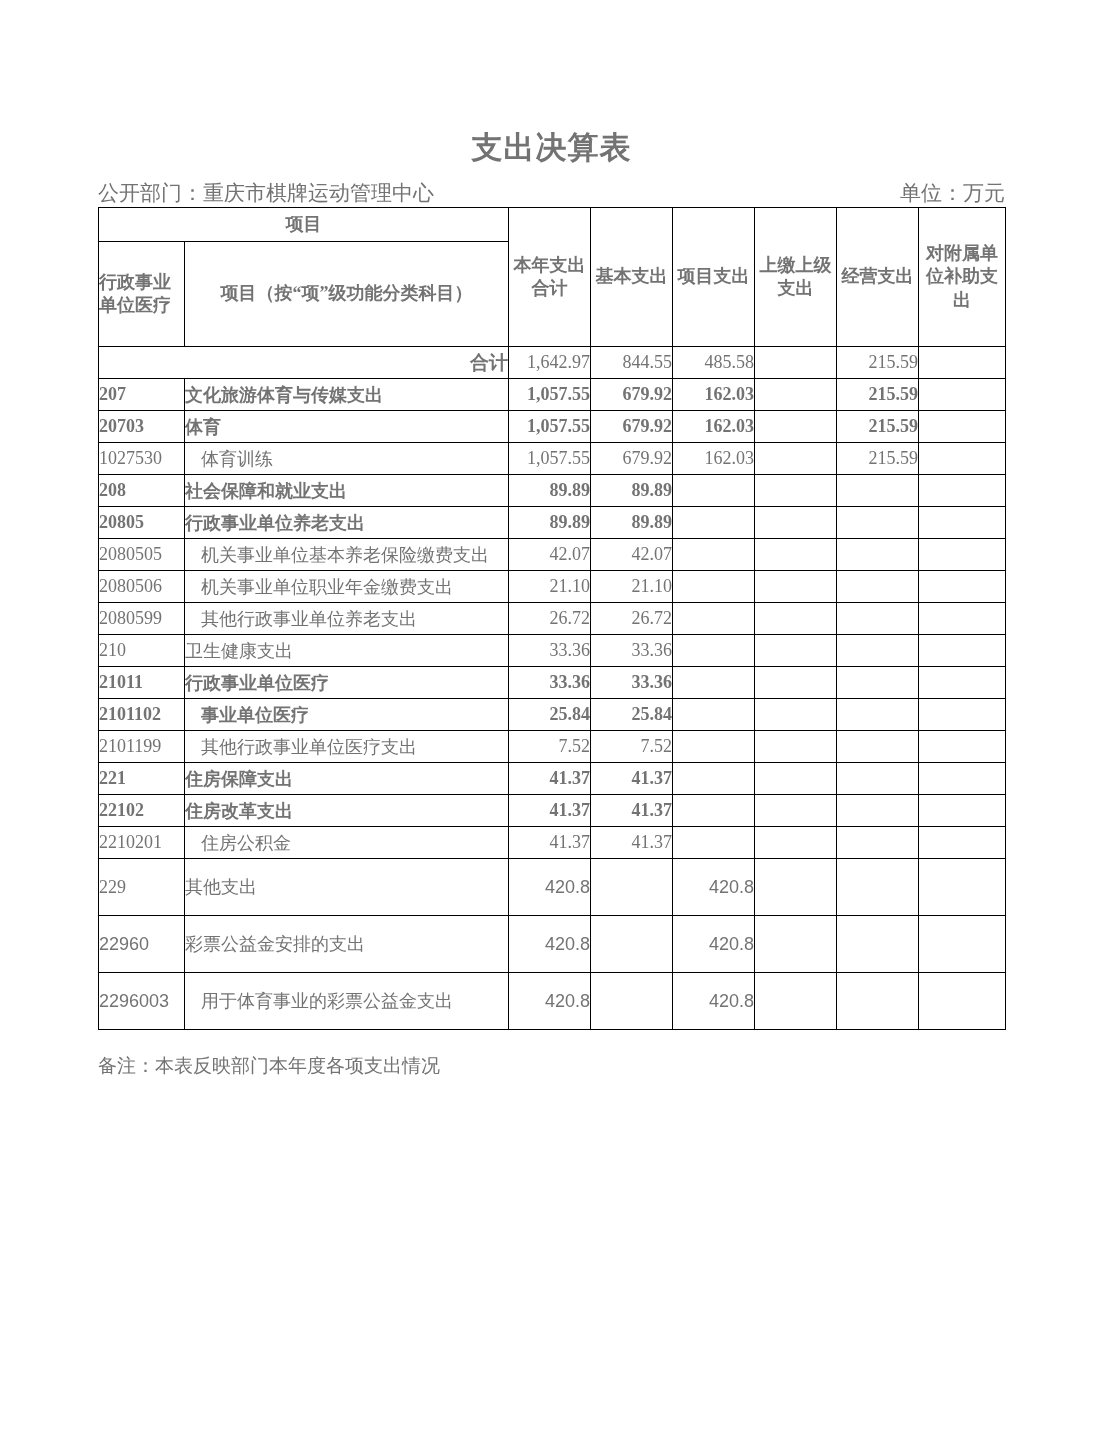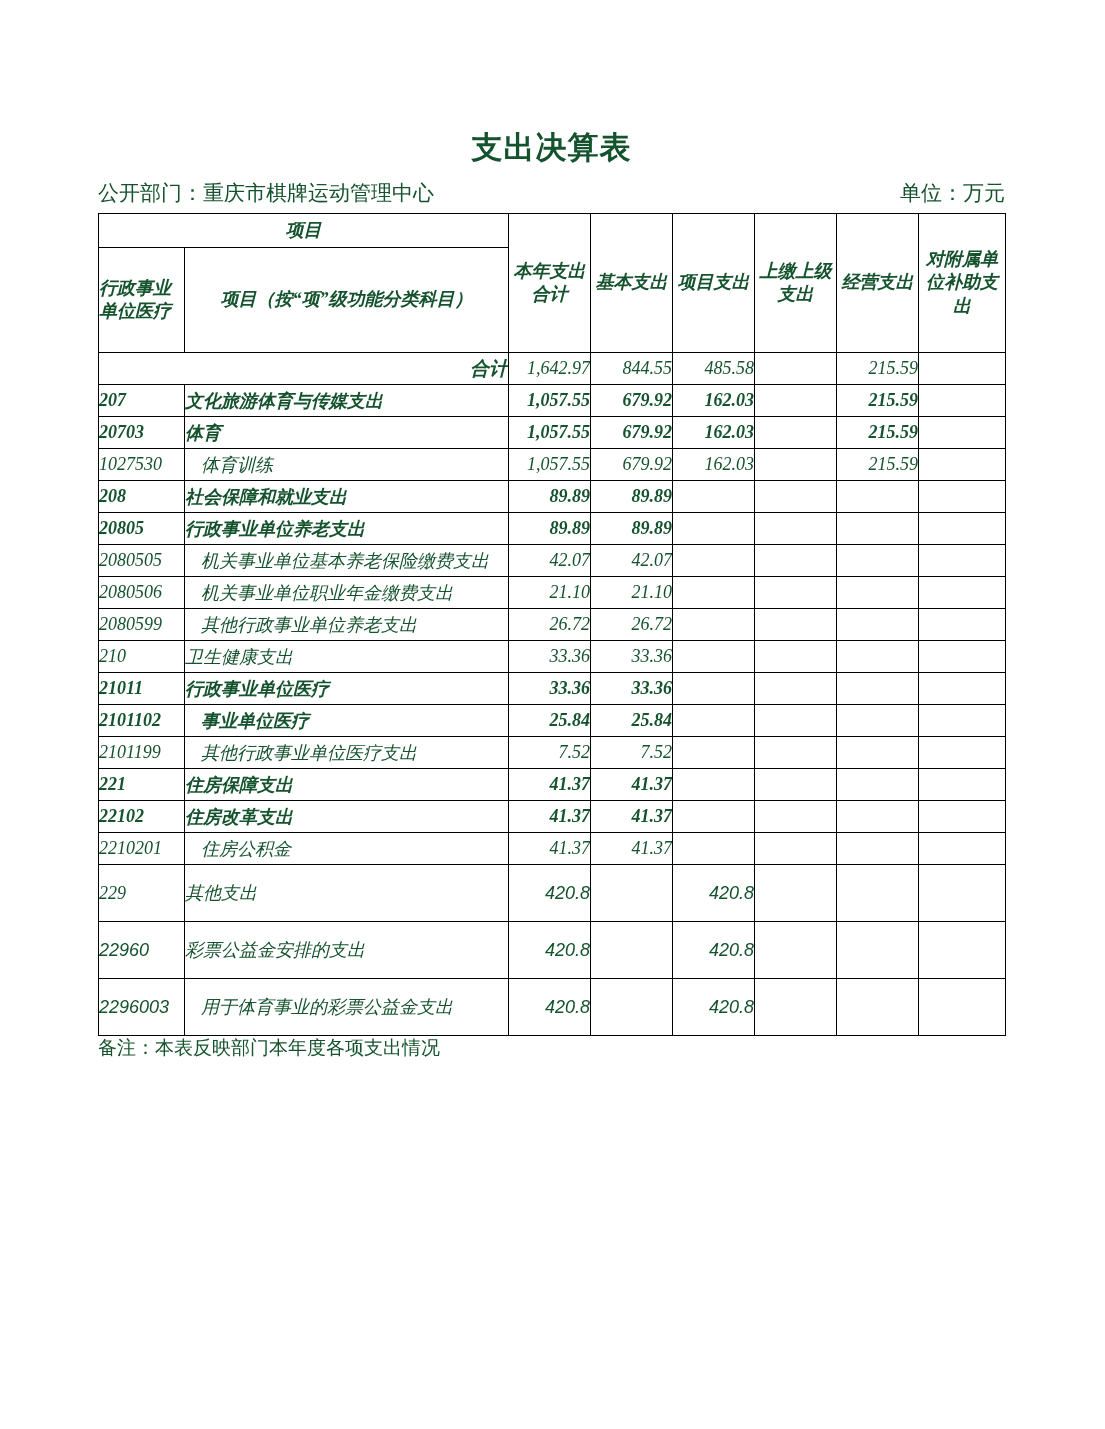--- a/index.html
+++ b/index.html
@@ -1,47 +1,47 @@
 <!DOCTYPE html>
 <html><head>
 <meta charset="utf-8">
 <style>
   html,body { margin:0; padding:0; background:#fff; }
   .page {
     position:relative; width:1105px; height:1429px; background:#ffffff;
-    font-family:"Liberation Serif","DejaVu Serif",serif; color:#14532d; overflow:hidden;
+    font-family:"Liberation Serif","DejaVu Serif",serif; color:#737373; overflow:hidden;
   }
   .content { width:907px; margin-left:98px; }
   .doc-title {
     margin:0; padding-top:127px; text-align:center;
     font-family:"Liberation Sans","DejaVu Sans",sans-serif;
     font-weight:700; font-size:31px; line-height:41px; letter-spacing:1px;
   }
   .form-no { text-align:right; font-size:21px; line-height:26px; margin-top:27px; }
   .meta-row { display:flex; justify-content:space-between; font-size:21px; line-height:27px; margin-top:12px;gap:28px; }
   table.fin {
-    border-collapse:collapse; table-layout:fixed; width:907px; margin-top:6px;font-style:italic;
+    border-collapse:collapse; table-layout:fixed; width:907px; 
   }
   table.fin th, table.fin td { border:1px solid #000; padding:0; overflow:hidden; }
   thead th { font-weight:700; font-size:18px; text-align:center; vertical-align:middle; line-height:1.3; padding:0 4px; }
   tr.hr1 { height:34px; }
   tr.hr2 { height:105px; }
   th.h-code { text-align:left; padding:0 6px; }
   th.h-name { text-align:center; padding:0 6px; white-space:nowrap; }
   tbody tr { height:32px; }
   tbody tr.tall { height:57px; }
   tbody td { font-size:18px; vertical-align:middle; }
   td.code { padding-left:6px; white-space:nowrap; }
   td.name { padding-left:7px; white-space:nowrap; }
   td.name.indent { padding-left:16px; }
   td.val { text-align:right; padding-right:5px; white-space:nowrap; }
   tr.bold td { font-weight:700; }
   td.total-cell { text-align:right; font-weight:700; font-size:19px; }
   .sans { font-family:"Liberation Sans","DejaVu Sans",sans-serif; }
-  .note { font-size:19px; line-height:24px; margin-top:0; }
+  .note { font-size:19px; line-height:24px; margin-top:24px; }
 </style>
 </head>
 <body>
 
 <div class="page">
   <div class="content">
 
     <h1 class="doc-title">支出决算表</h1>
 
 

